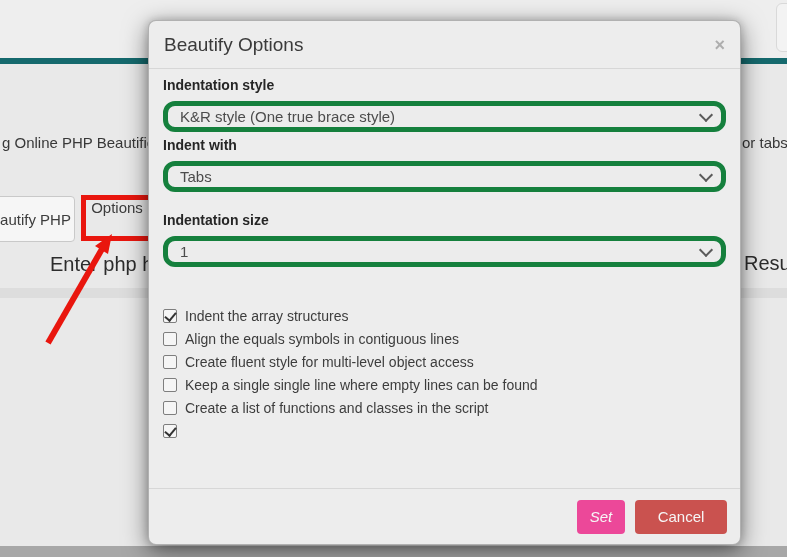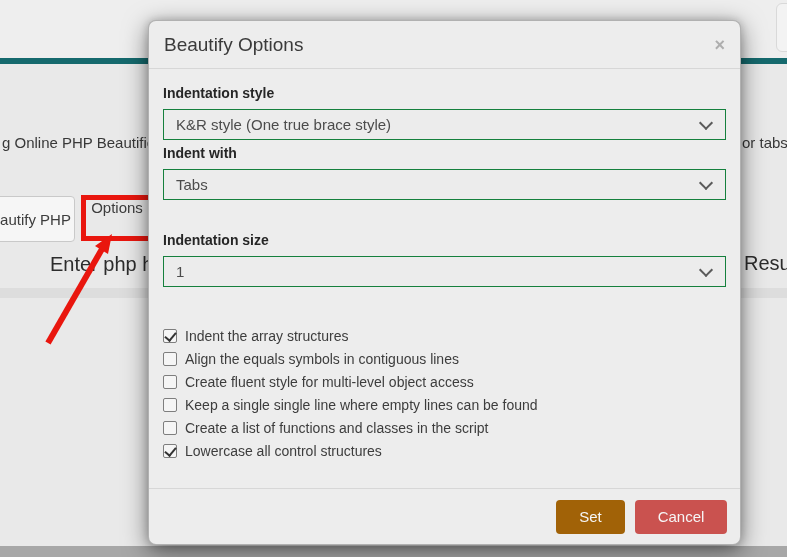--- a/index.html
+++ b/index.html
@@ -35,44 +35,44 @@
   .modal { position:absolute; left:148px; top:20px; width:593px; height:525px;
            background:#ededed; border:1px solid rgba(0,0,0,0.25); border-radius:8px;
            box-shadow:0 6px 24px rgba(0,0,0,0.5), 0 0 8px rgba(0,0,0,0.18);
            z-index:10; }
   .modal-header { height:48px; border-bottom:1px solid #d7d7d7; padding:12px 15px;
                   display:flex; align-items:center; justify-content:space-between; }
   .modal-title { font-size:19px; color:#3a3a3a; }
   .modal-close { font-size:18px; font-weight:bold; color:#aeaeae; cursor:pointer; line-height:1; }
   .modal-body { padding:0 14px; }
   .form-label { display:block; font-size:14px; font-weight:bold; color:#262626; margin-bottom:8px; }
-  .fg1 { margin-top:16px; } .fg2 { margin-top:5px; } .fg3 { margin-top:32px; }
+  .fg1 { margin-top:8px; } .fg2 { margin-top:5px; } .fg3 { margin-top:20px; }
   .select-wrap { position:relative; }
   .select-wrap select { width:100%; height:31px; appearance:none; -webkit-appearance:none;
-                        background:#ececec; border:1px solid #15803d; border-radius:0;
+                        background:#ececec; border:5px solid #15803d; border-radius:12px;
                         font-family:"Liberation Sans",sans-serif; font-size:15px; color:#4c4c4c;
                         padding:0 30px 0 12px; }
   .select-wrap::after { content:''; position:absolute; right:15px; top:9px; width:8px; height:8px;
                         border-right:2px solid #5a5a5a; border-bottom:2px solid #5a5a5a;
                         transform:rotate(45deg); pointer-events:none; }
   .checks { margin-top:37px; }
   .check-row { display:flex; align-items:center; height:23px; cursor:pointer; }
   .check-row input { appearance:none; -webkit-appearance:none; width:14px; height:14px;
                      border:1px solid #7e7e7e; border-radius:2px; background:#f5f5f5;
                      margin:0 8px 0 0; position:relative; flex:0 0 auto; cursor:pointer; }
   .check-row input:checked::after { content:''; position:absolute; left:3px; top:0px;
                      width:5px; height:9px; border-right:2px solid #333;
                      border-bottom:2px solid #333; transform:rotate(40deg); }
   .check-row span { font-size:14px; color:#3d3d3d; }
   .modal-footer { position:absolute; left:0; right:0; bottom:0; height:56px;
                   border-top:1px solid #d7d7d7; display:flex; align-items:center;
                   justify-content:flex-end; padding-right:13px; gap:10px; }
   .btn { height:34px; border:none; border-radius:4px; font-family:"Liberation Sans",sans-serif;
          font-size:15px; color:#f6f6f6; cursor:pointer; }
-  .btn-set { width:69px; background:#a16207; }
+  .btn-set { width:48px; background:#ec4899;font-style:italic; }
   .btn-cancel { width:92px; background:#ca524f; }
 </style>
 </head>
 <body>
 
 <div class="bg">
   <div class="top-band"></div>
   <div class="teal-bar"></div>
   <div class="topright-box"></div>
   <div class="intro-left">g Online PHP Beautifier</div>
@@ -137,21 +137,20 @@
       <label class="check-row">
         <input type="checkbox" style="">
         <span>Keep a single single line where empty lines can be found</span>
       </label>
       <label class="check-row">
         <input type="checkbox" style="">
         <span>Create a list of functions and classes in the script</span>
       </label>
       <label class="check-row">
         <input type="checkbox" checked="" style="">
-        <span>Lowercase all control structures</span>
       </label>
     </div>
   </div>
   <div class="modal-footer">
     <button class="btn btn-set">Set</button>
     <button class="btn btn-cancel">Cancel</button>
   </div>
 </div>
 
 </body></html>

